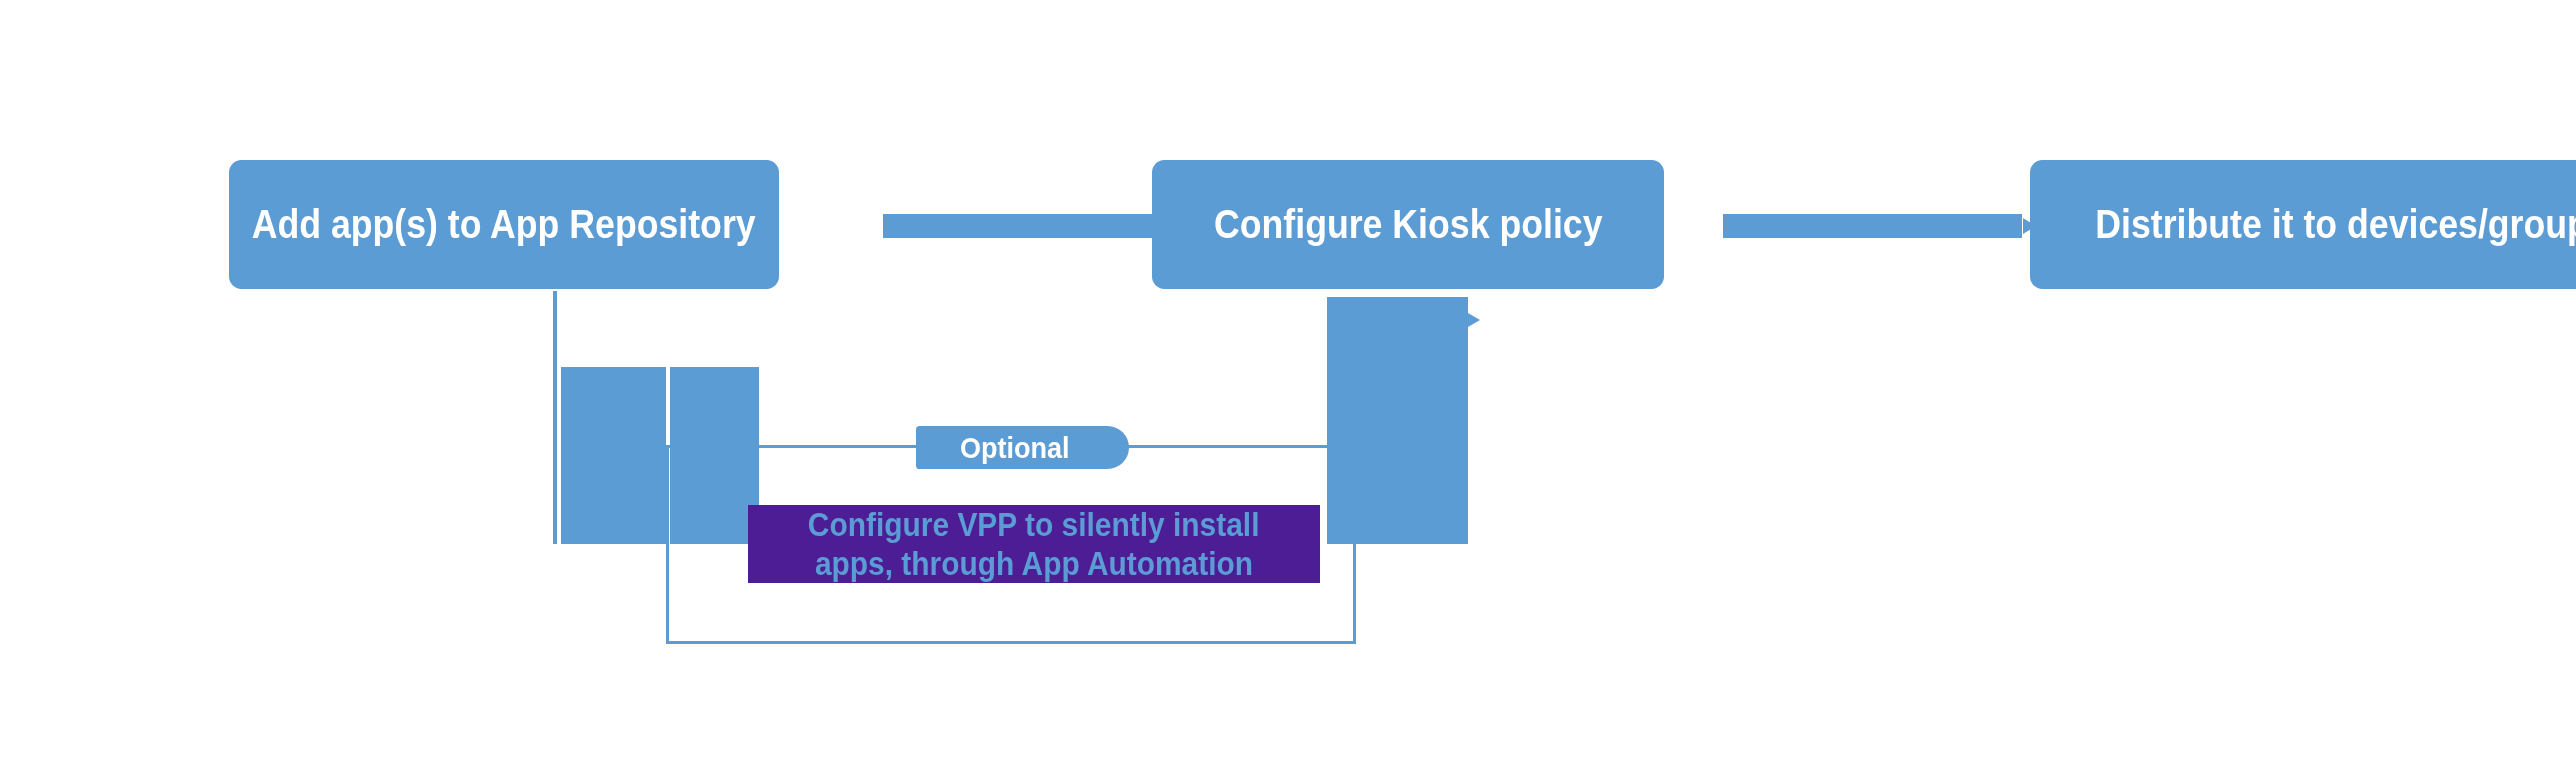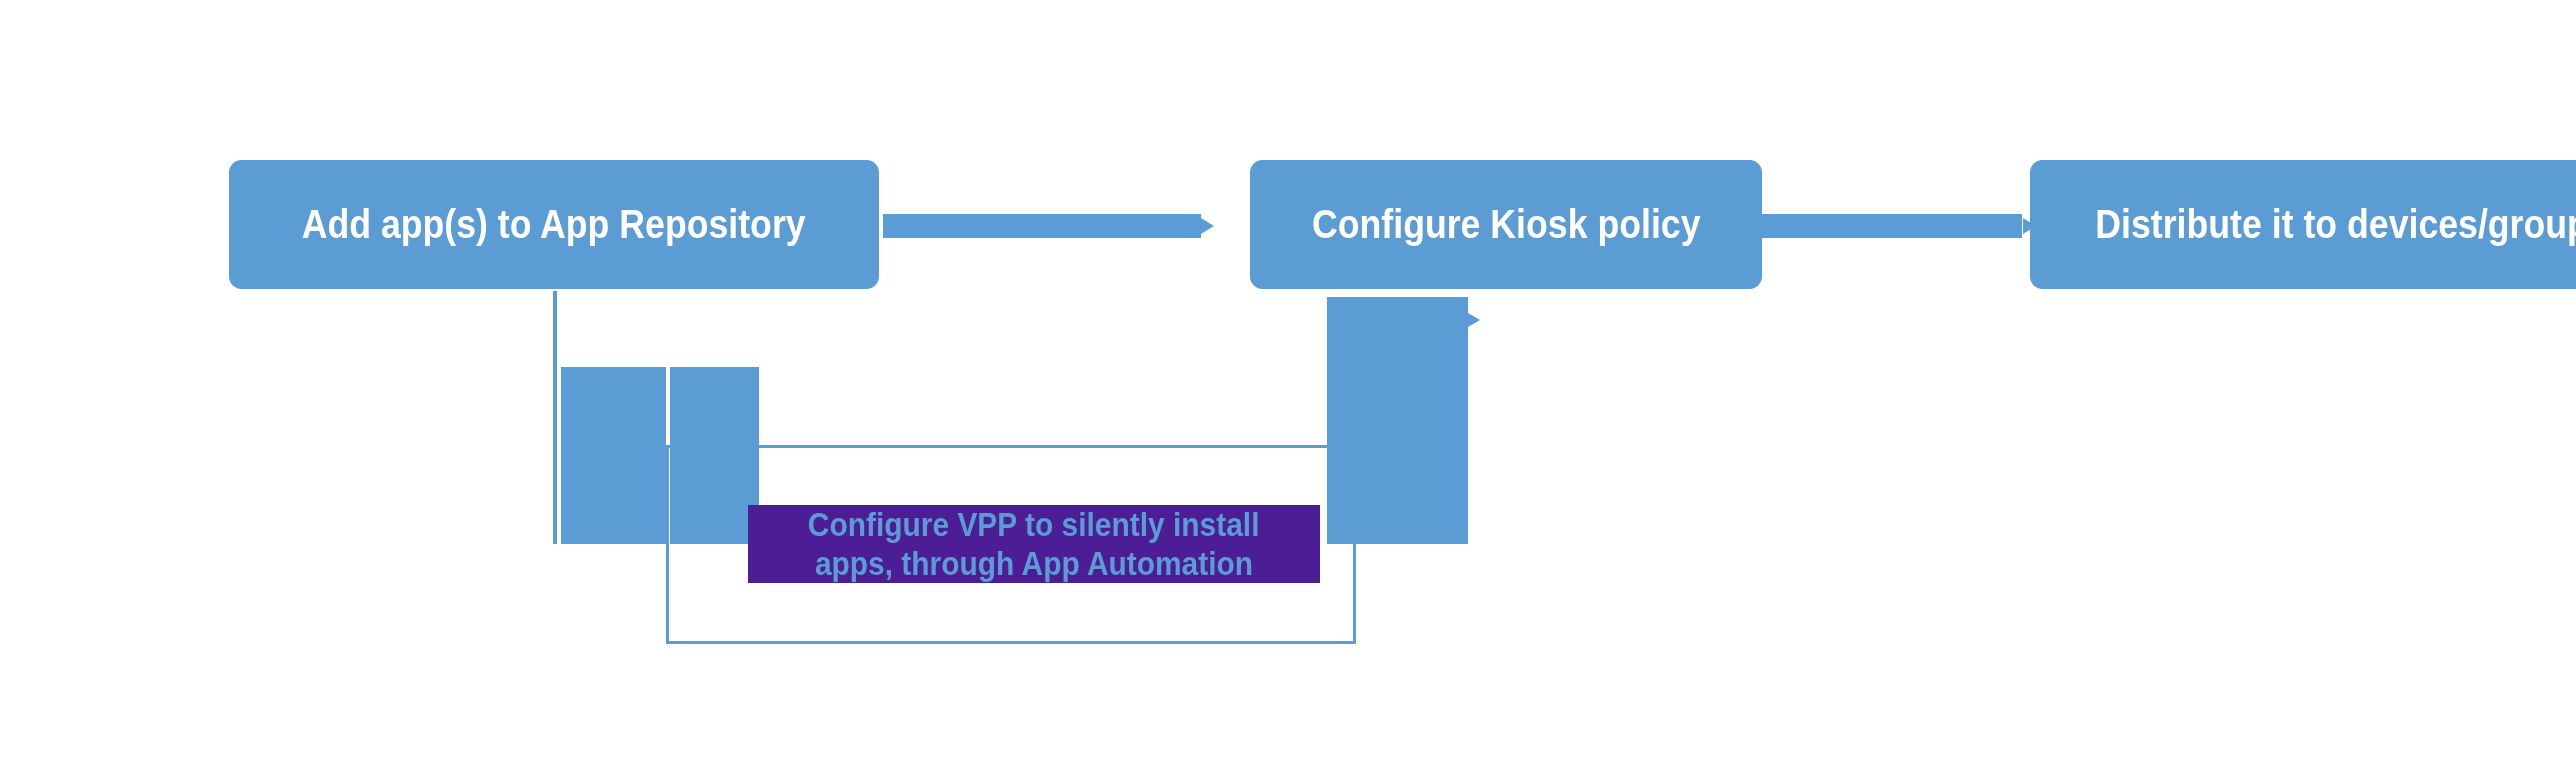--- a/index.html
+++ b/index.html
@@ -42,25 +42,25 @@
     background:#4c1d95;color:#5B9CD5;font-weight:bold;
     display:flex;flex-direction:column;align-items:center;justify-content:center;
   }
   .callout .t{display:inline-block;transform:scaleX(0.88);font-size:34px;line-height:39px;white-space:nowrap;}
 </style>
 </head>
 <body>
 
 <div id="canvas">
 
-  <div class="node" style="left:229px;top:160px;width:650px;height:129px;">
+  <div class="node" style="left:229px;top:160px;width:550px;height:129px;">
     <span class="t">Add app(s) to App Repository</span>
   </div>
 
-  <div class="node" style="left:1250px;top:160px;width:512px;height:129px;">
+  <div class="node" style="left:1152px;top:160px;width:512px;height:129px;">
     <span class="t">Configure Kiosk policy</span>
   </div>
 
   <div class="node" style="left:2030px;top:160px;width:644px;height:129px;">
     <span class="t">Distribute it to devices/groups</span>
   </div>
 
   <div class="bar" style="left:883px;top:214px;width:318px;"></div>
   <div class="tip" style="left:1201px;top:218px;"></div>
 
@@ -70,20 +70,23 @@
   <div class="dropline"></div>
 
   <div class="loop-outline"></div>
 
   <div class="block bl"></div>
   <div class="block br"></div>
 
   <div class="thickrect"></div>
   <div class="minitip"></div>
 
+  <div class="ribbon">
+    <span class="t">Optional</span>
+  </div>
 
   <div class="callout">
     <span class="t">Configure VPP to silently install</span>
     <span class="t">apps, through App Automation</span>
   </div>
 
 </div>
 
 
 </body></html>

